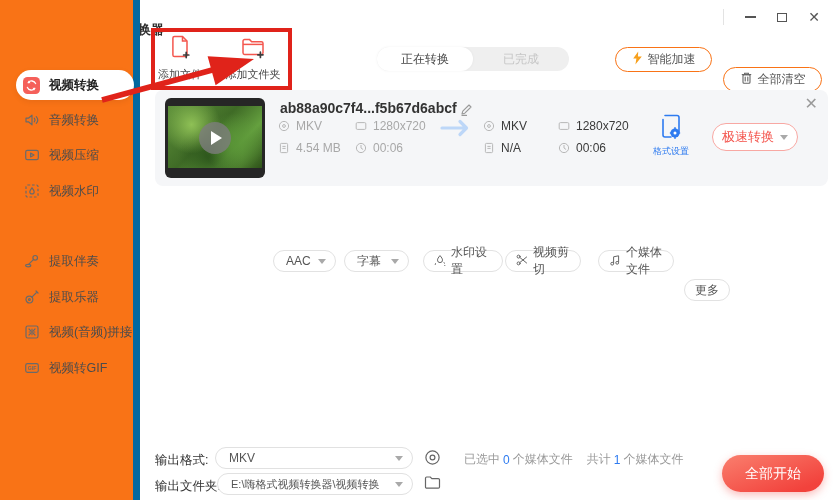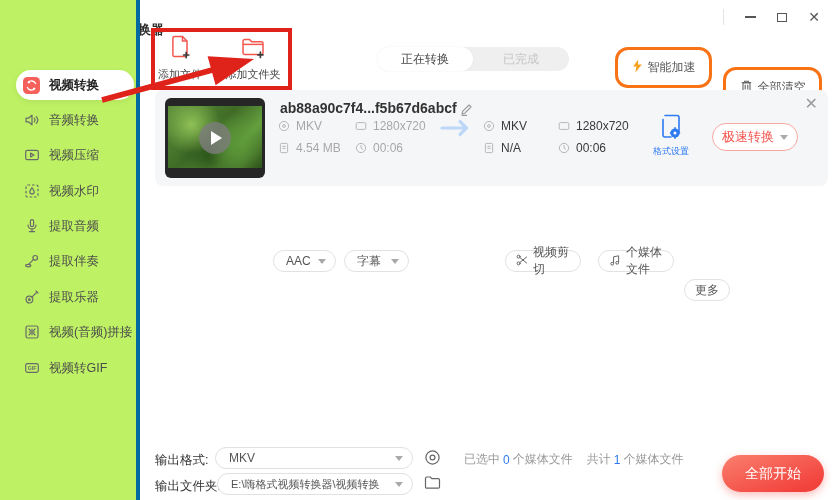--- a/index.html
+++ b/index.html
@@ -13,35 +13,35 @@
           background:linear-gradient(145deg,#f87c70,#ee413c); display:flex; align-items:center; justify-content:center; }
   .app-title { left:60px; top:21px; font-size:13px; font-weight:700; color:#2c2c2c; }
   .win-controls { right:8px; top:6px; display:flex; align-items:center; gap:8px; }
   .wc-divider { width:1px; height:16px; background:#e3e3e3; margin-right:6px; }
   .wc-btn { width:24px; height:22px; display:flex; align-items:center; justify-content:center; cursor:default; }
   .wc-min-glyph { width:11px; height:2px; background:#555; }
   .wc-max-glyph { width:10px; height:9px; border:1.6px solid #555; }
   .wc-close-glyph { font-size:14px; color:#555; line-height:1; }
 
   
-  .sidebar { left:0; top:0; width:140px; height:500px; background:#bef264; border-right:4px solid #0369a1; }
+  .sidebar { left:0; top:0; width:140px; height:500px; background:#f97316; border-right:7px solid #0369a1; }
   .side-item { position:absolute; left:16px; width:118px; height:30px; display:flex; align-items:center; gap:9px; padding-left:7px; }
   .side-item .si-label { font-size:12.5px; color:#4c4c4c; white-space:nowrap; }
   .side-item.active { background:#fff; border-radius:15px; box-shadow:0 2px 6px rgba(0,0,0,.07); }
   .side-item.active .si-label { font-weight:700; color:#222; }
   .si-icon { width:17px; height:17px; display:flex; align-items:center; justify-content:center; flex:none; }
 
   
   .add-btn { top:34px; width:70px; display:flex; flex-direction:column; align-items:center; gap:3px; }
   .add-btn .ab-label { font-size:11px; color:#4a4a4a; white-space:nowrap; }
   .tabs { left:377px; top:47px; width:192px; height:24px; background:#efefef; border-radius:12px; display:flex; }
   .tab { flex:1; display:flex; align-items:center; justify-content:center; font-size:12px; border-radius:12px; }
   .tab.active { background:#fff; color:#444; box-shadow:0 0 3px rgba(0,0,0,.05); }
   .tab.inactive { color:#c6c6c6; }
-  .pill-btn { height:41px; border:3px solid #f97316; background:#fff; border-radius:13px;
+  .pill-btn { height:25px; border:1px solid #f97316; background:#fff; border-radius:13px;
               display:flex; align-items:center; justify-content:center; gap:5px; font-size:12px; color:#555; }
 
   
   .card { left:155px; top:90px; width:673px; height:96px; background:#f5f6f8; border-radius:8px; }
   .thumb { left:10px; top:8px; width:100px; height:80px; background:#262626; border-radius:6px; overflow:hidden; }
   .thumb-img { position:absolute; left:3px; right:3px; top:8px; bottom:10px;
     background:
       radial-gradient(circle at 25% 30%, rgba(150,200,90,.9), transparent 35%),
       radial-gradient(circle at 70% 60%, rgba(90,150,55,.9), transparent 40%),
       radial-gradient(circle at 45% 80%, rgba(40,80,25,.95), transparent 45%),
@@ -143,30 +143,20 @@
     </div>
     <div class="side-item" style="top:176px">
       <span class="si-icon">
         <svg width="16" height="16" viewBox="0 0 16 16" fill="none" stroke="#6a6a6a" stroke-width="1.2">
           <rect x="2" y="2" width="12" height="12" rx="1.6" stroke-dasharray="2.6 1.8"></rect>
           <path d="M8 4.8c1.5 1.8 2.2 2.8 2.2 3.9a2.2 2.2 0 1 1-4.4 0C5.8 7.6 6.5 6.6 8 4.8z"></path>
           </svg>
       </span>
       <span class="si-label">视频水印</span>
     </div>
-    <div class="side-item" style="top:211px">
-      <span class="si-icon">
-        <svg width="16" height="16" viewBox="0 0 16 16" fill="none" stroke="#6a6a6a" stroke-width="1.2" stroke-linecap="round">
-          <rect x="6.4" y="1.6" width="3.2" height="7" rx="1.6"></rect>
-            <path d="M4 7a4 4 0 0 0 8 0"></path>
-            <path d="M8 11v2.6M5.4 13.6h5.2"></path>
-          </svg>
-      </span>
-      <span class="si-label">提取音频</span>
-    </div>
     <div class="side-item" style="top:246px">
       <span class="si-icon">
         <svg width="16" height="16" viewBox="0 0 16 16" fill="none" stroke="#6a6a6a" stroke-width="1.2" stroke-linecap="round">
           <circle cx="11.2" cy="4.8" r="2.3"></circle>
             <path d="M9.4 6.6 4.6 11.4"></path>
             <ellipse cx="4.2" cy="12.6" rx="2.6" ry="1.3"></ellipse>
           </svg>
       </span>
       <span class="si-label">提取伴奏</span>
     </div>
@@ -344,20 +334,29 @@
     </div>
 
     <div class="chip dd" style="left:118px; width:63px;">
       <span>AAC</span>
       <span class="caret"></span>
     </div>
     <div class="chip dd" style="left:189px; width:65px;">
       <span>字幕</span>
       <span class="caret"></span>
     </div>
+    <div class="chip ic" style="left:268px; width:80px;">
+      <span>
+        <svg width="12" height="12" viewBox="0 0 12 12" fill="none" stroke="#666" stroke-width="1">
+          <path d="M6 1.6c1.7 2 2.5 3.2 2.5 4.5a2.5 2.5 0 1 1-5 0C3.5 4.8 4.3 3.6 6 1.6z"></path>
+            <path d="M9.8 8.2a4.8 4.8 0 1 1-7.6 0" stroke-dasharray="1.6 1.4"></path>
+          </svg>
+      </span>
+      <span>水印设置</span>
+    </div>
     <div class="chip ic" style="left:350px; width:76px;">
       <span>
         <svg width="12" height="12" viewBox="0 0 12 12" fill="none" stroke="#666" stroke-width="1" stroke-linecap="round">
           <circle cx="2.6" cy="2.6" r="1.5"></circle>
             <circle cx="2.6" cy="9.4" r="1.5"></circle>
             <path d="M4 3.6 10.6 9M4 8.4 10.6 3"></path>
           </svg>
       </span>
       <span>视频剪切</span>
     </div>

